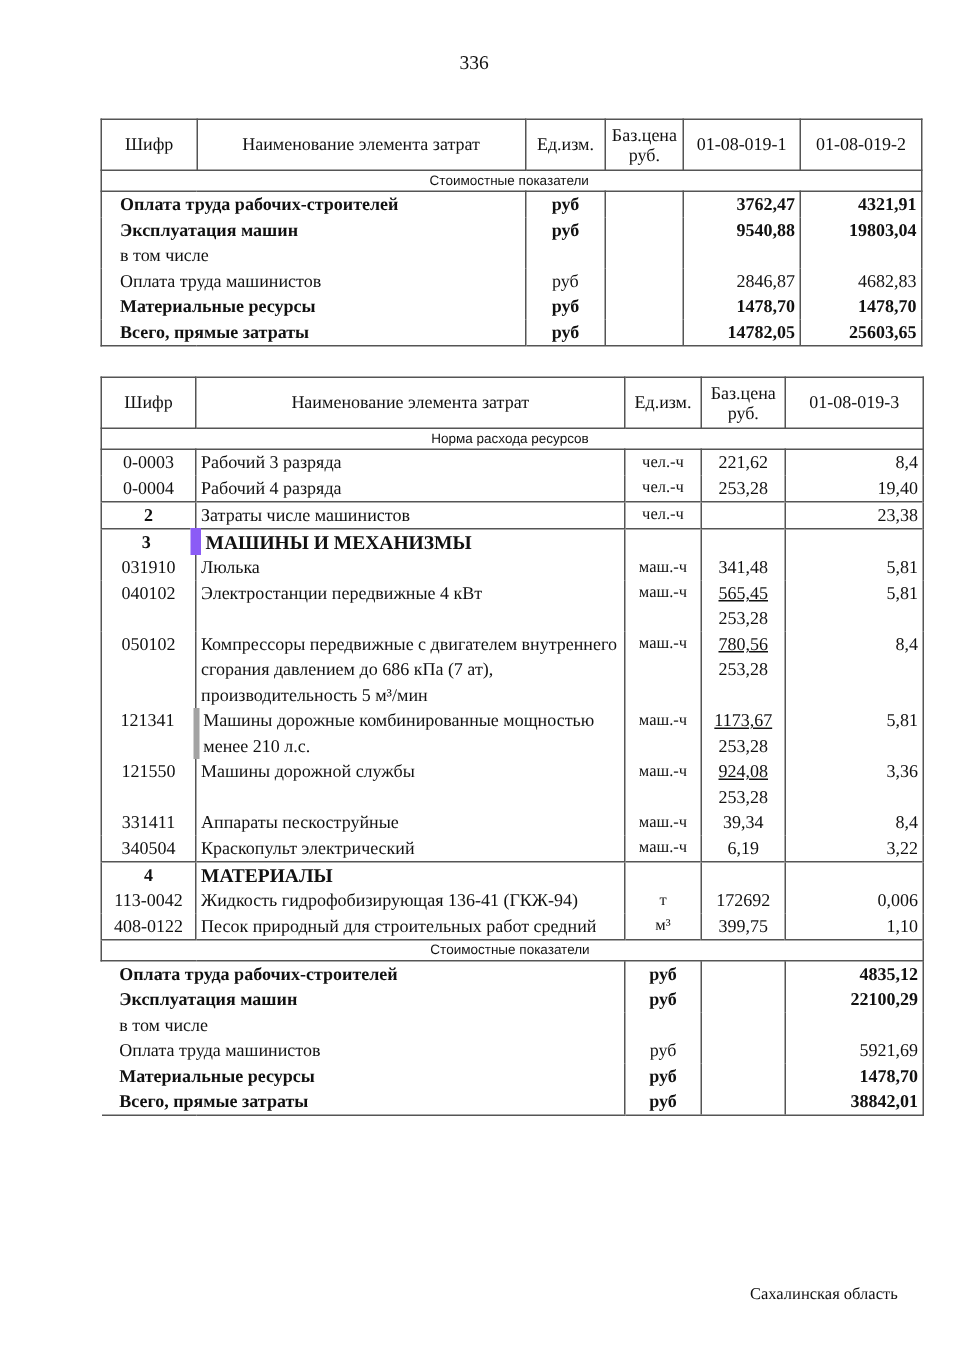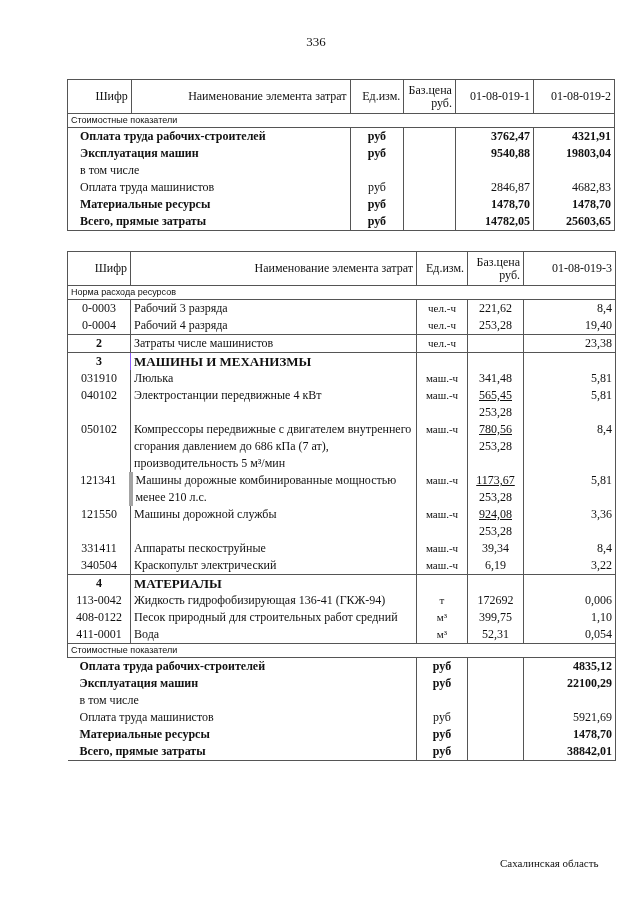--- a/index.html
+++ b/index.html
@@ -2,22 +2,22 @@
 <html><head>
 <meta charset="utf-8">
 <style>
   html, body { margin:0; padding:0; background:#fff; }
   body { width:640px; height:905px; position:relative; overflow:hidden;
          font-family:"Liberation Serif", serif; color:#111; font-size:12px; }
   .pagenum { position:absolute; top:34px; left:0; width:632px; text-align:center; font-size:13px; }
   .footer { position:absolute; top:857px; left:500px; font-size:11px; }
   table { border-collapse:collapse; position:absolute; table-layout:fixed; }
   td { padding:0 3px; line-height:17px; vertical-align:top; }
-  .hdr td { border:1px solid #555; text-align:right; vertical-align:middle; height:33px; line-height:13px; font-size:12px;}
-  .sub td { border:1px solid #555; text-align:left; font-family:"Liberation Sans", sans-serif; font-size:9px; line-height:13px; height:13px; padding-right:6px;}
+  .hdr td { border:1px solid #555; text-align:center; vertical-align:middle; height:33px; line-height:13px; font-size:12px;}
+  .sub td { border:1px solid #555; text-align:center; font-family:"Liberation Sans", sans-serif; font-size:9px; line-height:13px; height:13px; padding-right:6px;}
   .b { font-weight:bold; }
   .r { text-align:right; }
   .c { text-align:center; }
   .u { text-decoration:underline; }
 </style>
 </head>
 <body>
 
 <div class="pagenum">336</div>
 
@@ -126,21 +126,21 @@
       </tr>
       <tr>
         <td class="c b" style="border-left:1px solid #555;border-top:1px solid #555;">2</td>
         <td style="border-left:1px solid #555;border-top:1px solid #555;">Затраты числе машинистов</td>
         <td class="c" style="border-left:1px solid #555;border-top:1px solid #555;font-size:11px;">чел.-ч</td>
         <td class="c" style="border-left:1px solid #555;border-top:1px solid #555;"></td>
         <td class="r" style="border-left:1px solid #555;border-right:1px solid #555;border-top:1px solid #555;">23,38</td>
       </tr>
       <tr>
         <td class="c b" style="border-left:1px solid #555;border-top:1px solid #555;">3</td>
-        <td class="b" style="border-left:1px solid #8b5cf6;border-top:1px solid #555;font-size:13px;">МАШИНЫ И МЕХАНИЗМЫ</td>
+        <td class="b" style="border-left:7px solid #8b5cf6;border-top:1px solid #555;font-size:13px;">МАШИНЫ И МЕХАНИЗМЫ</td>
         <td class="c" style="border-left:1px solid #555;border-top:1px solid #555;font-size:11px;"></td>
         <td class="c" style="border-left:1px solid #555;border-top:1px solid #555;"></td>
         <td class="r" style="border-left:1px solid #555;border-right:1px solid #555;border-top:1px solid #555;"></td>
       </tr>
       <tr>
         <td class="c" style="border-left:1px solid #555;">031910</td>
         <td style="border-left:1px solid #555;">Люлька</td>
         <td class="c" style="border-left:1px solid #555;font-size:11px;">маш.-ч</td>
         <td class="c" style="border-left:1px solid #555;"><span>341,48</span></td>
         <td class="r" style="border-left:1px solid #555;border-right:1px solid #555;">5,81</td>
@@ -201,27 +201,20 @@
         <td class="c" style="border-left:1px solid #555;"><span>172692</span></td>
         <td class="r" style="border-left:1px solid #555;border-right:1px solid #555;">0,006</td>
       </tr>
       <tr>
         <td class="c" style="border-left:1px solid #555;">408-0122</td>
         <td style="border-left:1px solid #555;">Песок природный для строительных работ средний</td>
         <td class="c" style="border-left:1px solid #555;font-size:11px;">м³</td>
         <td class="c" style="border-left:1px solid #555;text-align:center;"><span>399,75</span></td>
         <td class="r" style="border-left:1px solid #555;border-right:1px solid #555;">1,10</td>
       </tr>
-      <tr>
-        <td class="c" style="border-left:1px solid #555;border-bottom:1px solid #555;">411-0001</td>
-        <td style="border-left:1px solid #555;border-bottom:1px solid #555;">Вода</td>
-        <td class="c" style="border-left:1px solid #555;border-bottom:1px solid #555;font-size:11px;">м³</td>
-        <td class="c" style="border-left:1px solid #555;border-bottom:1px solid #555;"><span>52,31</span></td>
-        <td class="r" style="border-left:1px solid #555;border-right:1px solid #555;border-bottom:1px solid #555;">0,054</td>
-      </tr>
     </tbody>
   <tbody>
       <tr class="sub">
         <td colspan="5">Стоимостные показатели</td>
       </tr>
   </tbody>
     <tbody id="t2tot">
       <tr>
         <td class="b" style="padding-left:12px;" colspan="2">Оплата труда рабочих-строителей</td>
         <td class="c b" style="border-left:1px solid #555;">руб</td>

